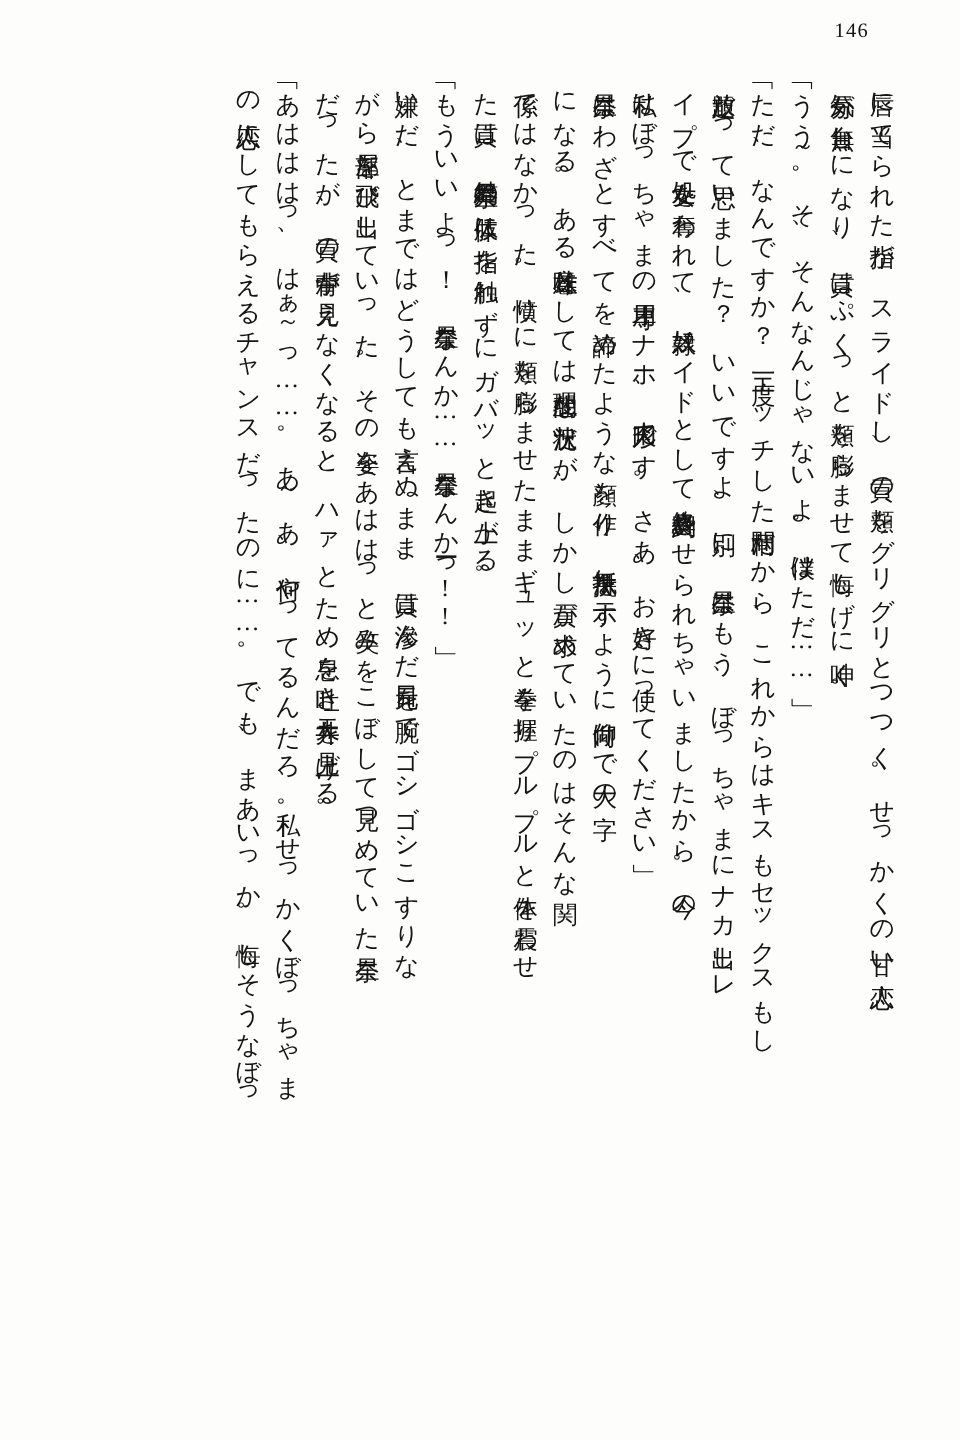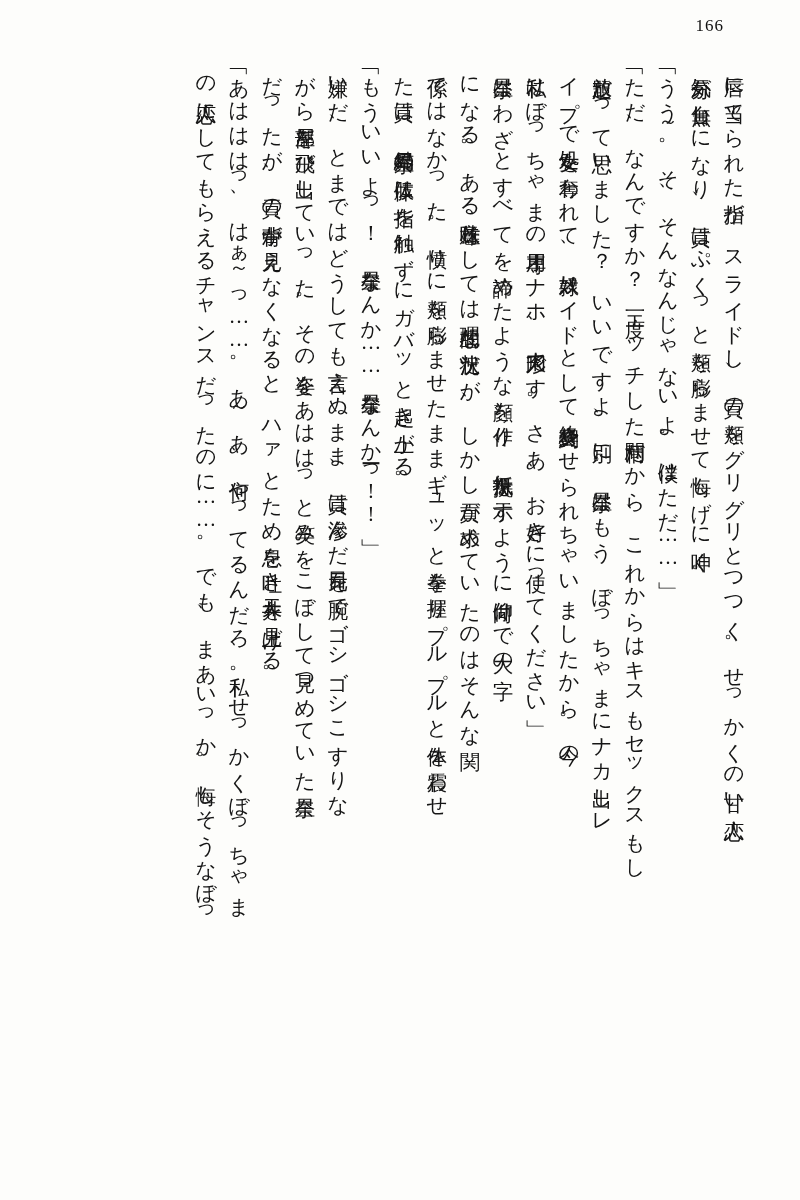--- a/index.html
+++ b/index.html
@@ -56,21 +56,21 @@
     color: #151515;
   }
   
   .col:nth-child(odd) { letter-spacing: 1.3px; }
 </style>
 </head>
 <body>
 
 <div id="page">
 
-  <div id="page-number">166</div>
+  <div id="page-number">146</div>
 
   <div id="body-text">
     <div class="col">唇に当てられた指が スライドし、貢の頬をグリグリとつつく。せっかくの甘い恋人</div>
     <div class="col">気分が台無しになり、貢はぷくっと頬を膨らませて悔しげに呻く。</div>
     <div class="col">「うう～。そ、そんなんじゃないよ。僕はただ……」</div>
     <div class="col">「ただ、なんですか？　一度エッチした間柄だから、これからはキスもセックスもし</div>
     <div class="col">放題だって思いました？　いいですよ、別に。星奈はもう、ぼっちゃまにナカ出しレ</div>
     <div class="col">イプで処女を奪われて、奴隷メイドとして終身契約させられちゃいましたから。今の</div>
     <div class="col">私はぼっちゃまの専用オナホ、肉人形です。さあ、お好きに使ってください」</div>
     <div class="col">星奈はわざとすべてを諦めたような顔を作り、無抵抗を示すように仰向けで大の字</div>

